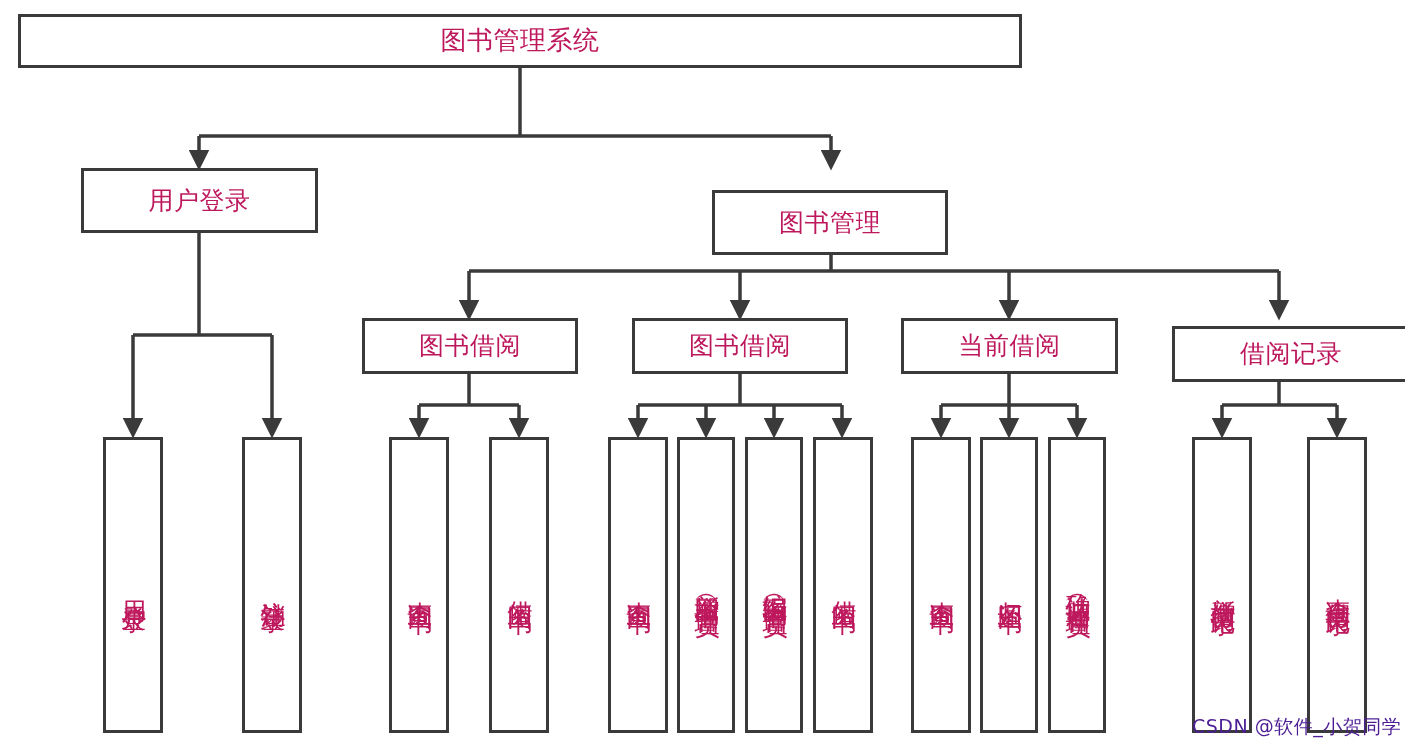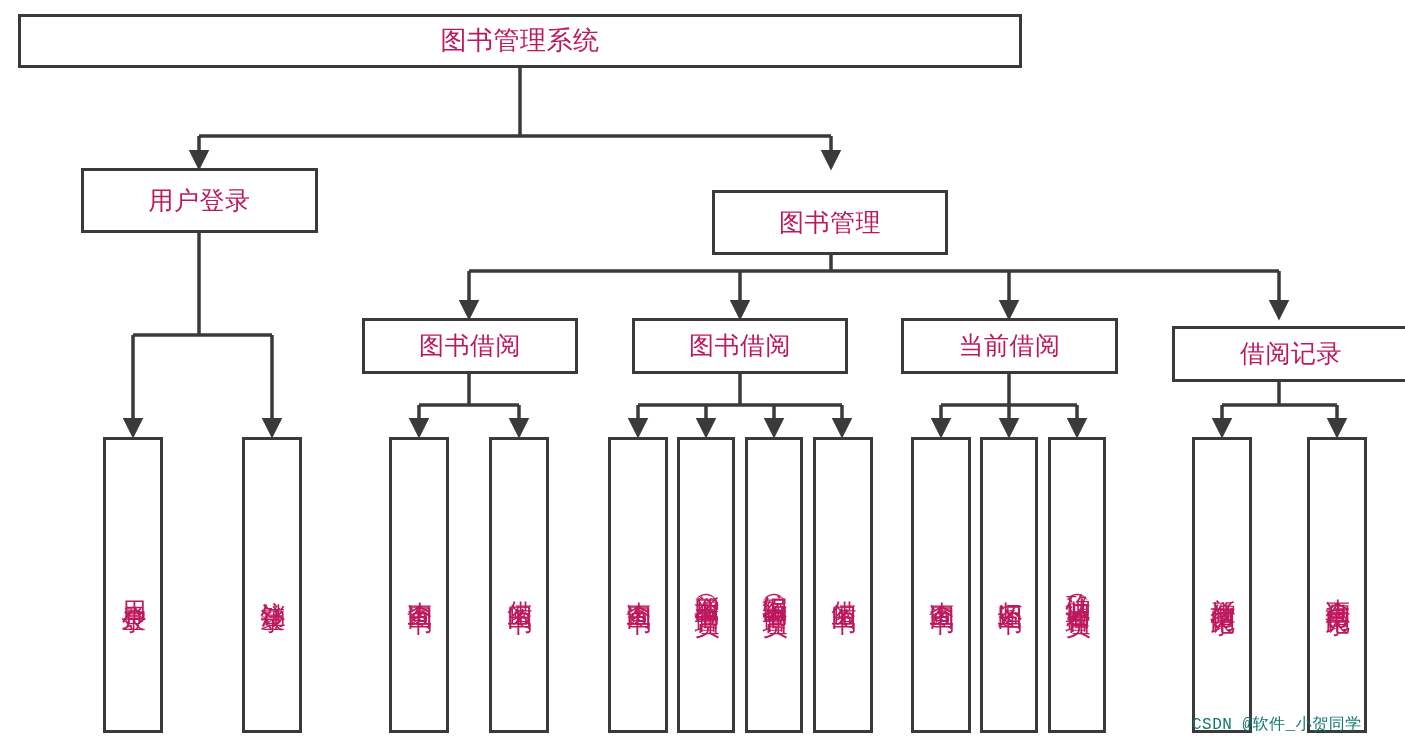--- a/index.html
+++ b/index.html
@@ -58,26 +58,25 @@
     writing-mode: vertical-rl;
     text-orientation: upright;
     font-size: 25px;
     line-height: 1.15;
     letter-spacing: 3px;
     white-space: normal;
     max-height: 100%;
   }
   .watermark {
     position: absolute;
-    color: #0f766e;
-    font-size: 16px;
+    color: #4c1d95;
+    font-size: 19px;
     letter-spacing: 0.5px;
     white-space: nowrap;
     user-select: none;
-    font-family: Liberation Mono, monospace;
   }
 </style>
 </head>
 <body>
 
 <div id="canvas">
 
   <svg class="wires" viewBox="0 0 1405 747" xmlns="http://www.w3.org/2000/svg">
     <defs>
       <marker id="arrow" viewBox="0 0 12 12" refX="6" refY="6" markerWidth="6" markerHeight="6" orient="auto-start-reverse">

